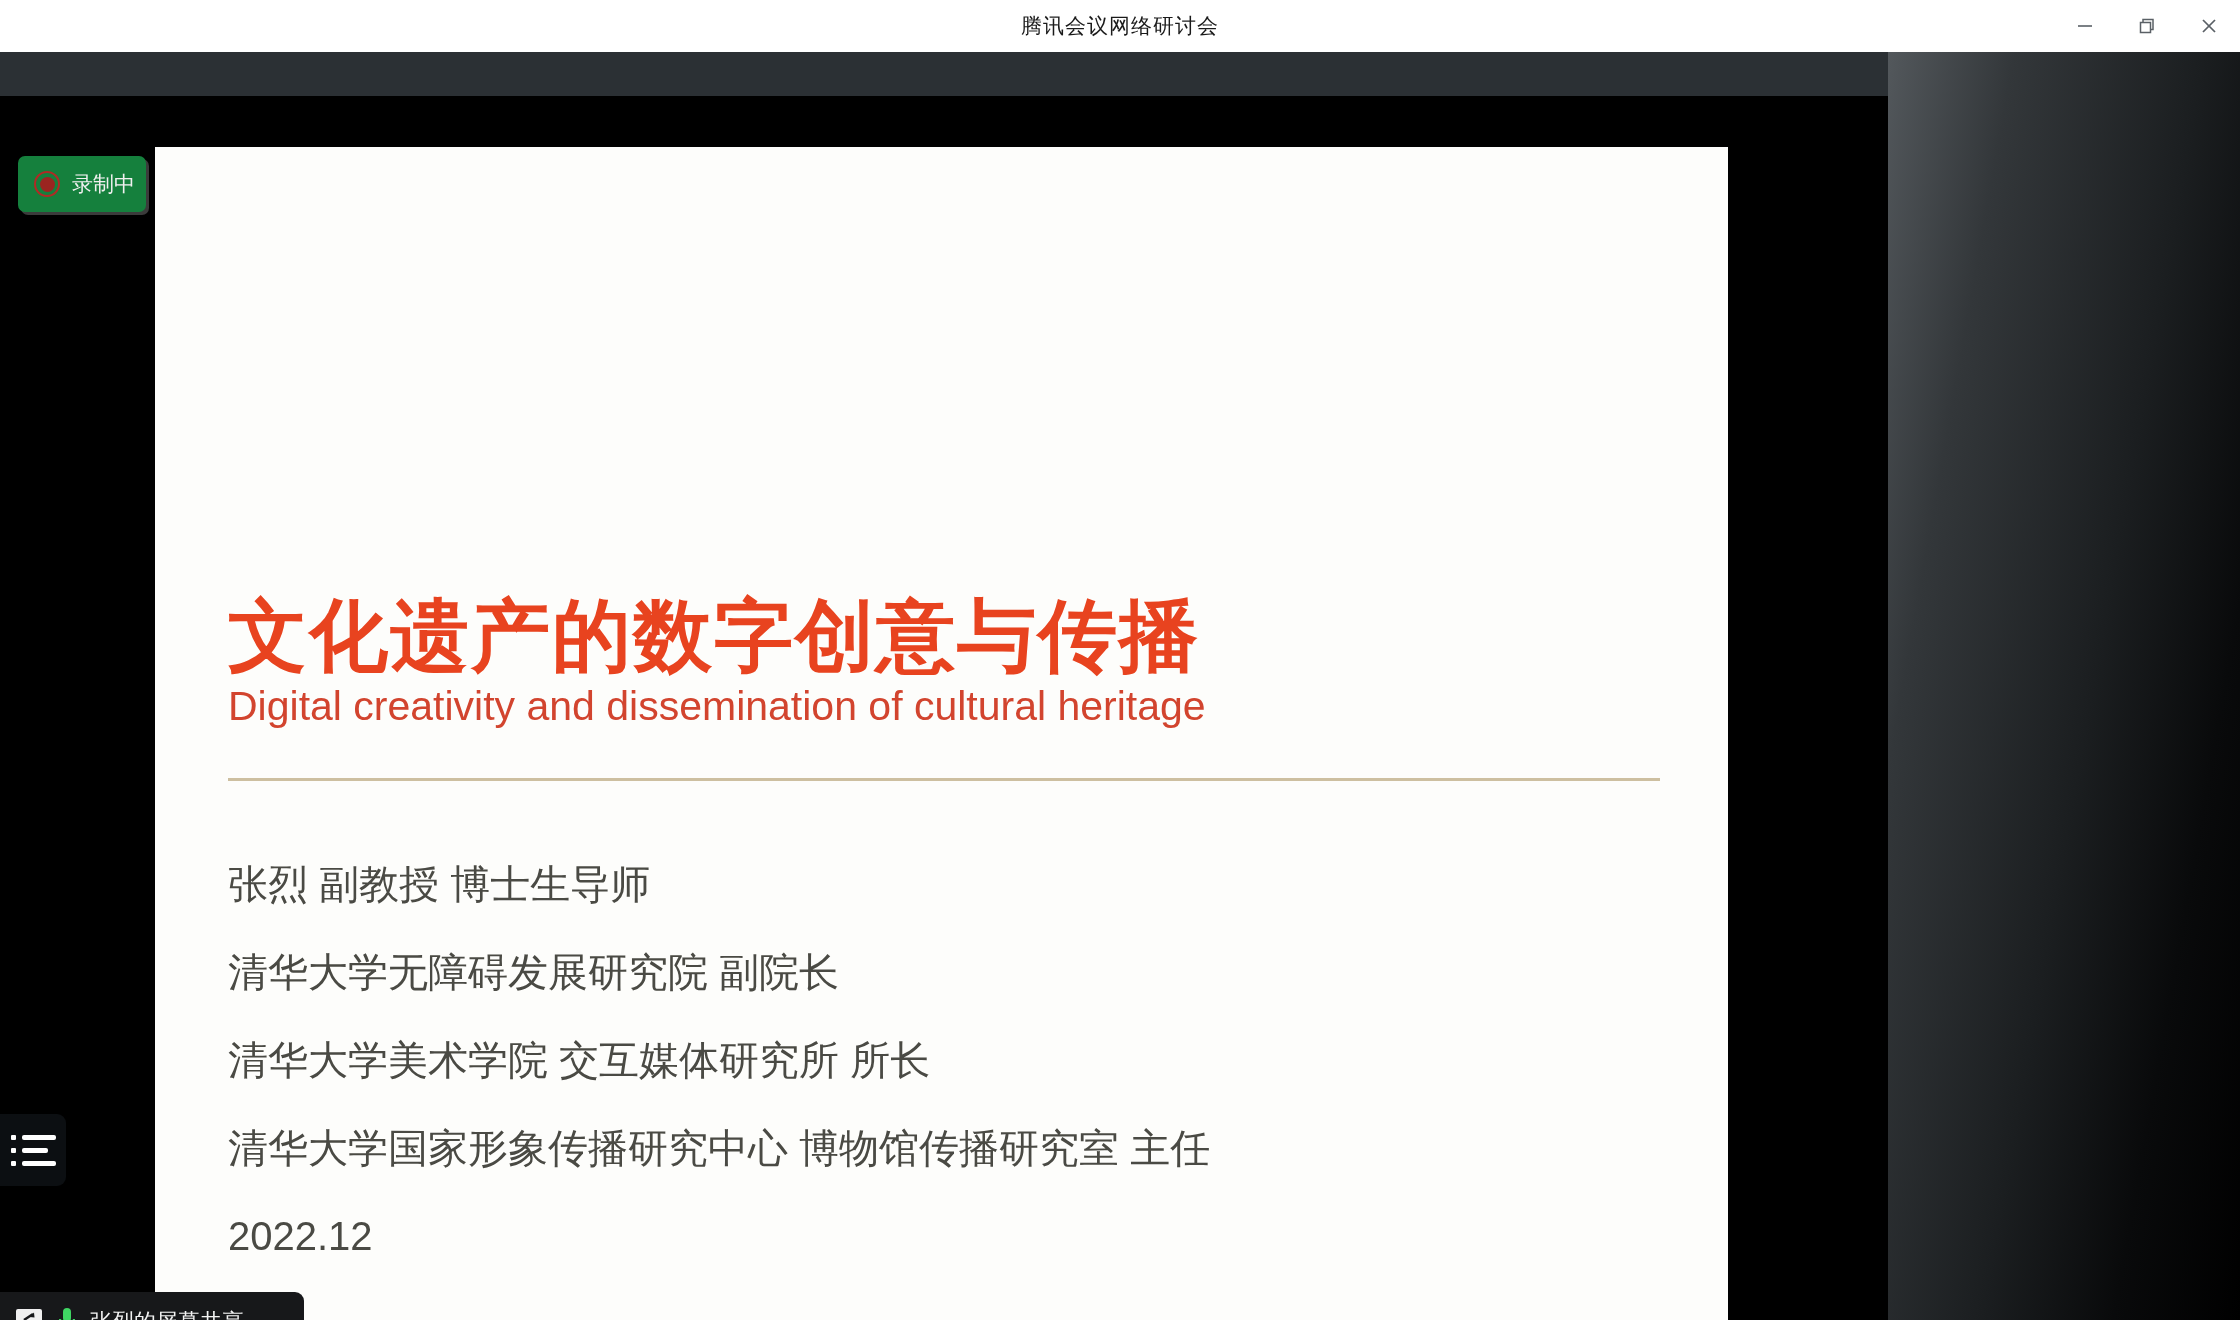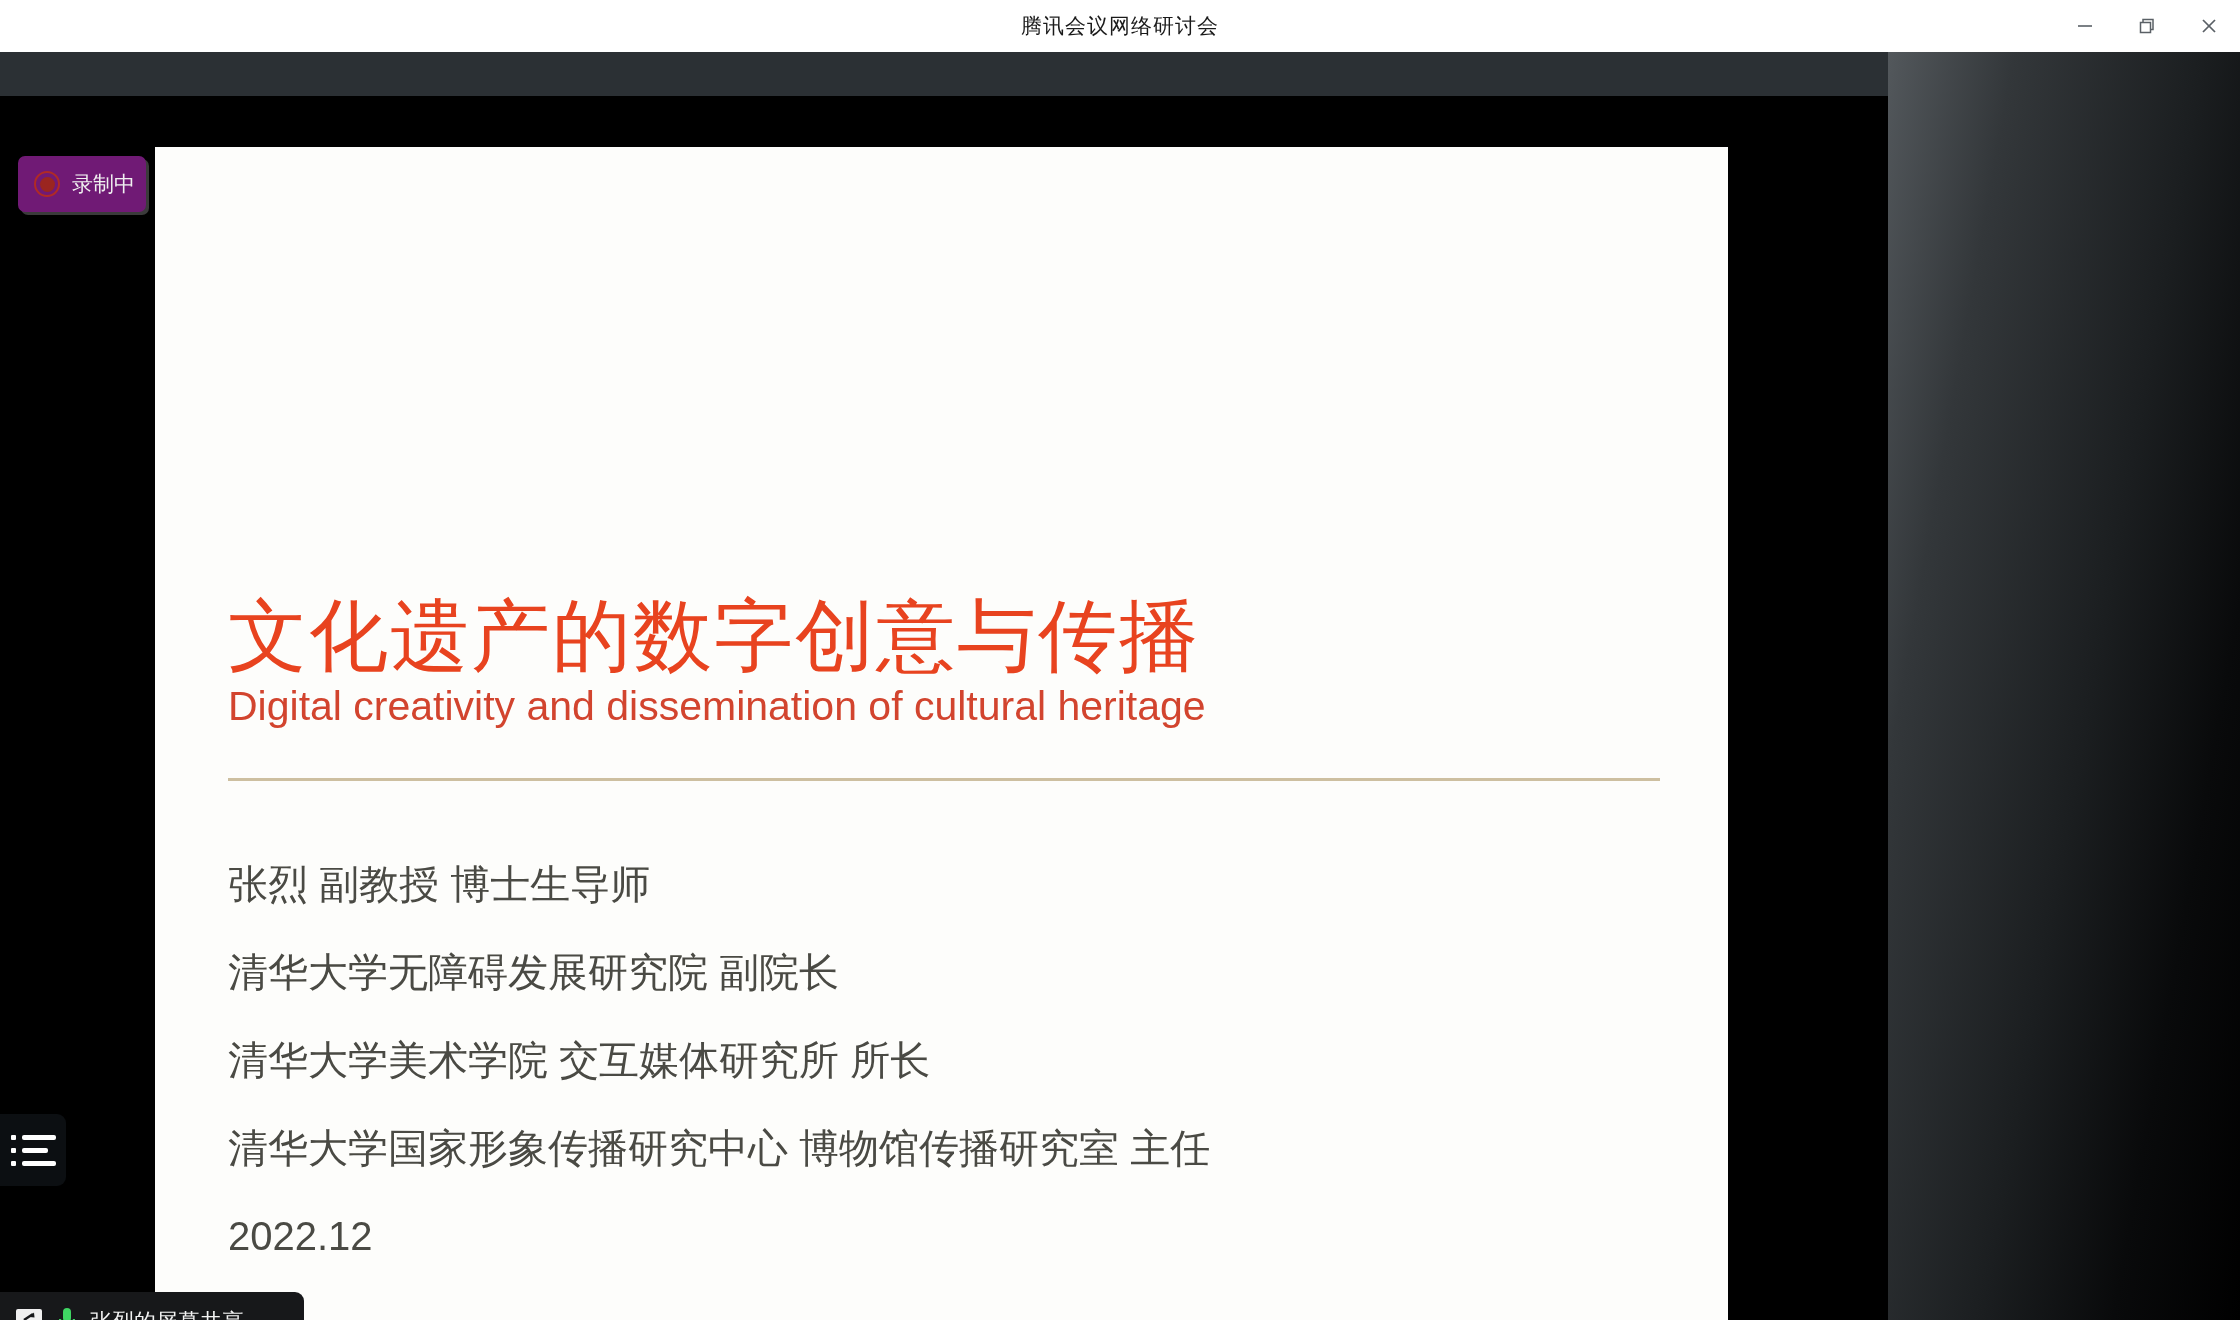--- a/index.html
+++ b/index.html
@@ -25,40 +25,40 @@
   
   .stage{ position:absolute; left:0; top:44px; width:1888px; height:1224px; background:#000; }
 
   
   .slide{
     position:absolute; left:155px; top:51px; width:1573px; height:1181px;
     background:#fdfdfb; overflow:hidden;
   }
   .slide-title{
     position:absolute; left:73px; top:449px; width:1250px;
-    font-size:79px; font-weight:normal; color:#e8431f; letter-spacing:2px;
+    font-size:79px; font-weight:bold; color:#e8431f; letter-spacing:2px;
     white-space:nowrap; line-height:1;
   }
   .slide-sub{
     position:absolute; left:73px; top:539px; width:1300px;
     font-size:41px; color:#d2442e; white-space:nowrap; line-height:1;
   }
   .slide-rule{
     position:absolute; left:73px; top:631px; width:1432px; height:3px;
     background:#cdbfa0;
   }
   .slide-lines{ position:absolute; left:73px; top:717px; width:1400px; }
   .slide-line{
     font-size:40px; color:#4a4a44; line-height:1; margin-bottom:48px; white-space:nowrap;
   }
 
   
   .rec-badge{
     position:absolute; left:18px; top:60px; width:128px; height:56px;
-    background:#701a75; border-radius:7px; display:flex; align-items:center;
+    background:#15803d; border-radius:7px; display:flex; align-items:center;
     padding-left:16px; gap:12px; box-shadow:3px 3px 0 rgba(130,130,130,.45);
   }
   .rec-dot{ width:26px; height:26px; border-radius:50%; border:2px solid #b02a25; display:flex; align-items:center; justify-content:center; }
   .rec-dot i{ width:15px; height:15px; border-radius:50%; background:#9b2520; display:block; }
   .rec-text{ color:#f0f0f0; font-size:21px; }
 
   
   .list-btn{
     position:absolute; left:0px; top:1018px; width:66px; height:72px;
     background:#0c0f12; border-radius:0 9px 9px 0;

